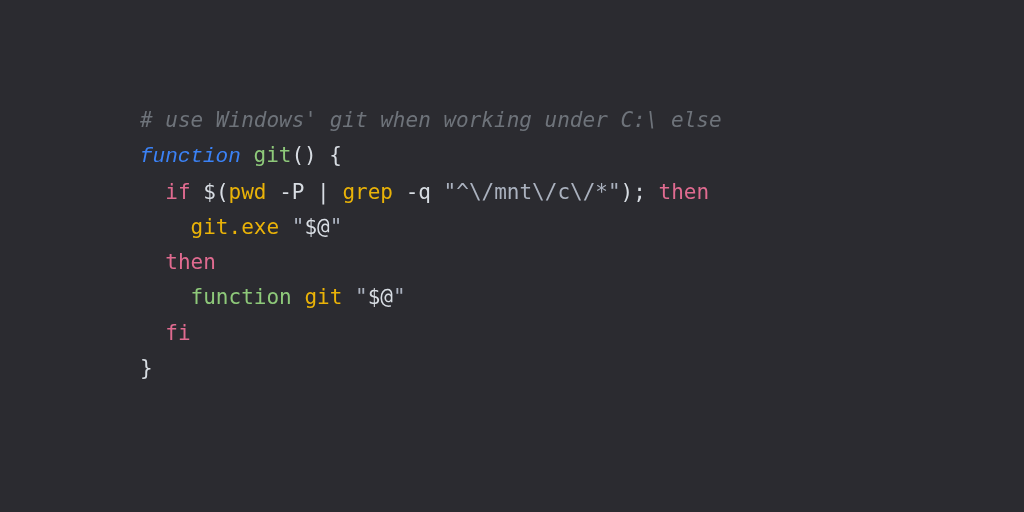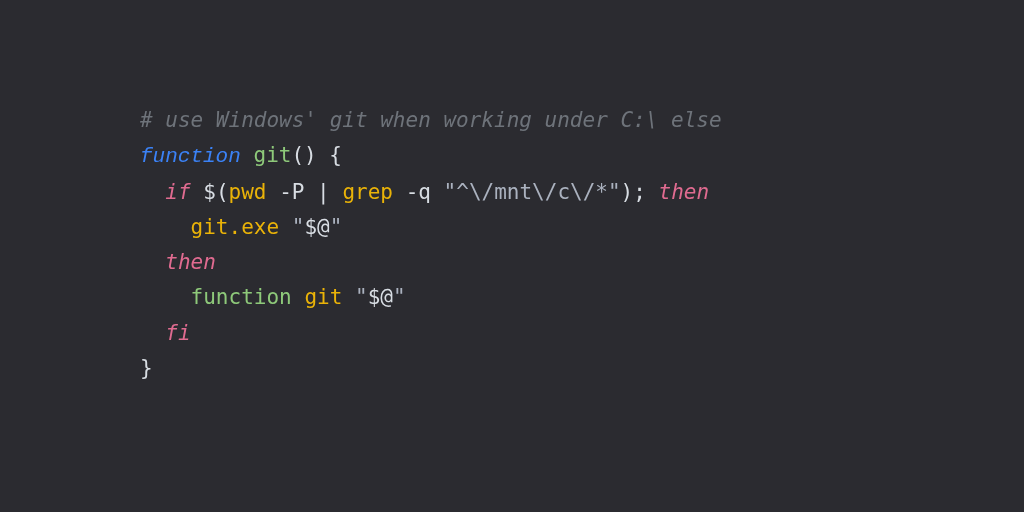--- a/index.html
+++ b/index.html
@@ -18,21 +18,21 @@
     }
     .code-block {
       padding: 103px 0 0 140px;
       white-space: pre;
     }
     .t-comment { color: #6e737a; font-style: italic; }
     .t-keyword { color: #3b82f6; font-style: italic; font-family: Liberation Mono, monospace; }
     .t-funcname { color: #8ec97a; }
     .t-paren { color: #d8dde3; }
     .t-brace { color: #d8dde3; }
-    .t-control { color: #e06b90; font-style: italic; }
+    .t-control { color: #e06b90; }
     .t-dollar { color: #d8dde3; }
     .t-cmd { color: #eab308; }
     .t-flag { color: #d8dde3; }
     .t-pipe { color: #d8dde3; }
     .t-string { color: #abb2bf; }
     .t-builtin { color: #8ec97a; }
     .t-var-open { color: #abb2bf; }
     .t-var-inner { color: #d8dde3; }
     .t-semi { color: #d8dde3; }
     .t-plain { color: #d8dde3; }

